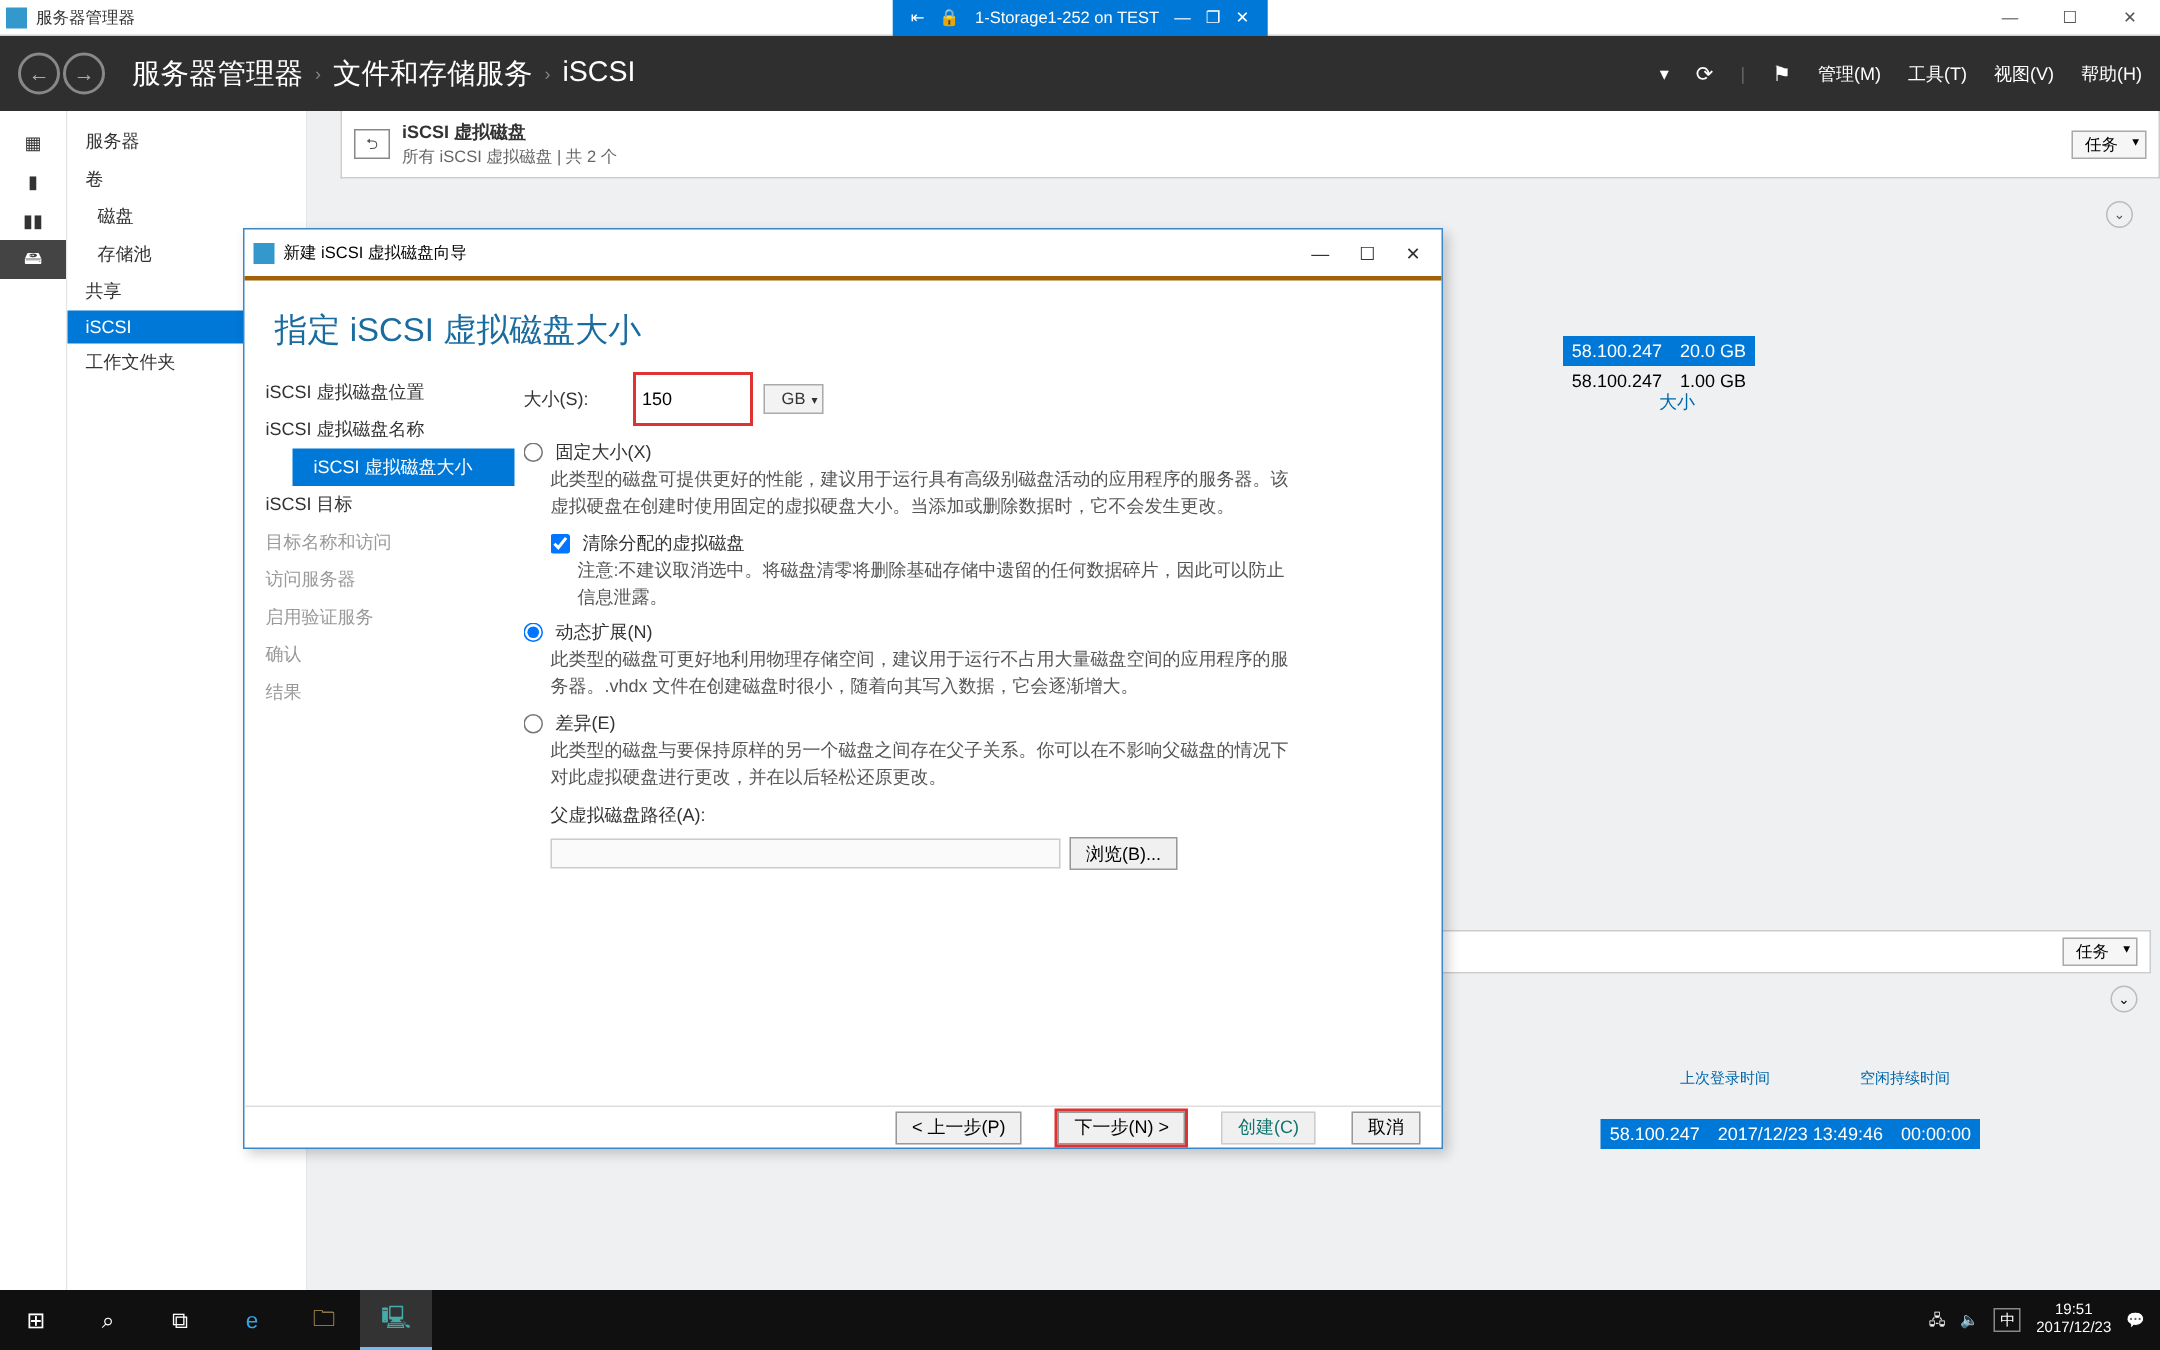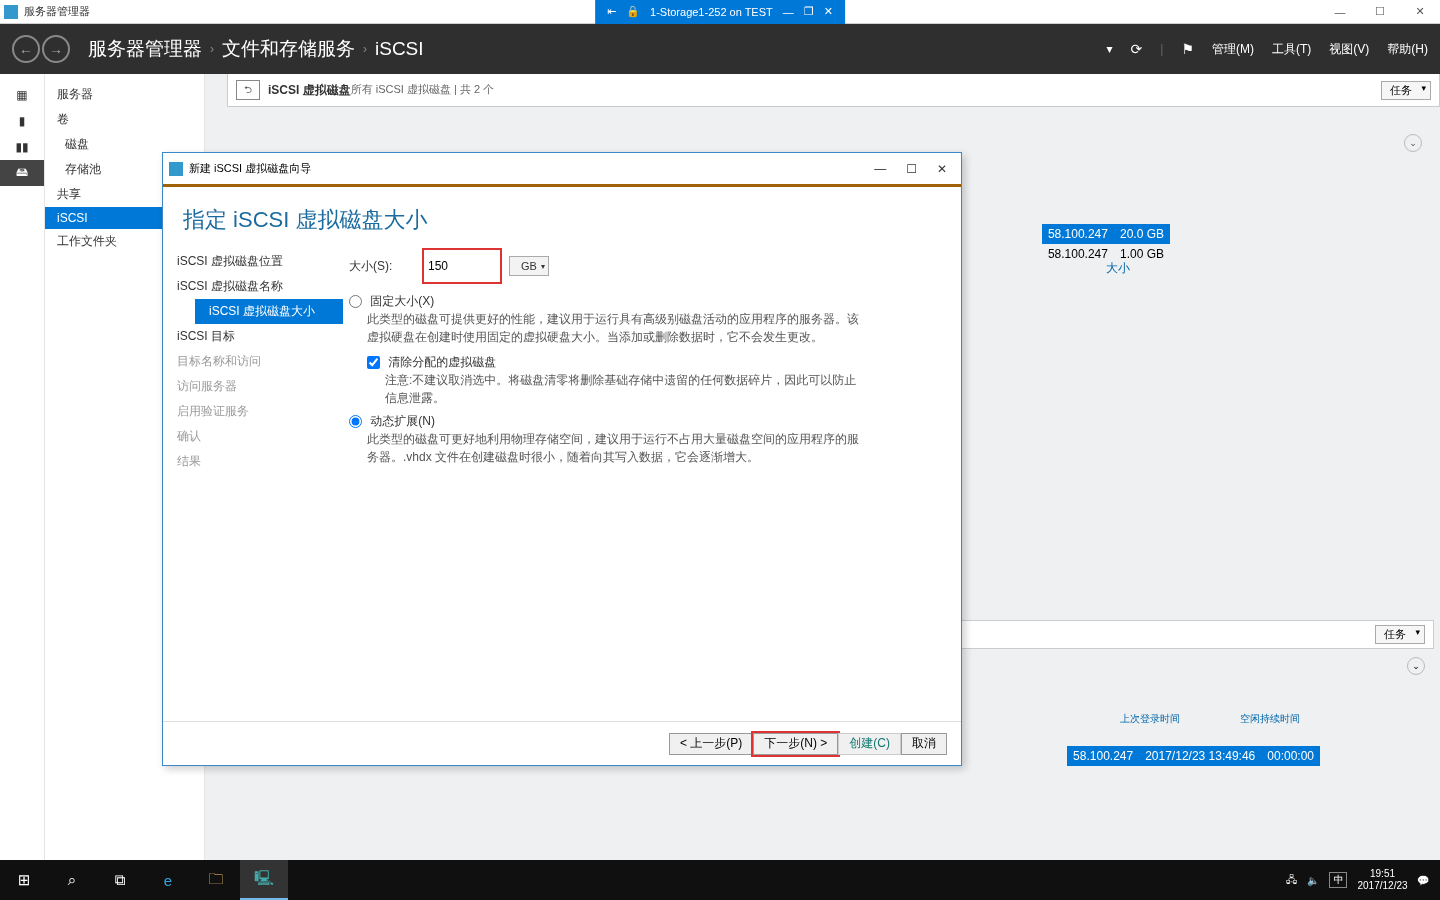--- a/index.html
+++ b/index.html
@@ -31,21 +31,21 @@
 .icon-rail .railitem.sel { background: #444; color: #fff; }
 .nav-panel { width: 160px; background: #fff; border-right: 1px solid #e5e5e5; padding-top: 8px; }
 .nav-panel .navitem { padding: 4px 12px 4px 20px; font-size: 12px; color: #333; cursor: default; }
 .nav-panel .navitem.top { padding-left: 12px; }
 .nav-panel .navitem.sel { background: #0078d7; color: #fff; }
 .content { flex: 1; background: #eef0f2; padding: 0; position: relative; overflow: hidden; }
 
 
 .content-head { background: #fff; margin: 0 0 0 22px; border: 1px solid #ccc; border-top: none; padding: 6px 8px; display: flex; align-items: center; }
 .content-head .disk-ic { width: 24px; height: 20px; border: 1px solid #888; margin-right: 8px; display:flex; align-items:center; justify-content:center; font-size:10px; color:#555;}
-.content-head .ct { display: flex; flex-direction: row; }
+.content-head .ct { display: flex; flex-direction: column; }
 .content-head .ct .t1 { font-size: 12px; color: #333; font-weight: bold;}
 .content-head .ct .t2 { font-size: 11px; color: #666; }
 .tasks-drop { margin-left: auto; border: 1px solid #aaa; padding: 1px 18px 1px 8px; font-size: 11px; position: relative; background: #f6f6f6; }
 .tasks-drop::after { content: "▾"; position: absolute; right: 4px; top: 1px; font-size: 9px; }
 
 
 .bg-col { position: absolute; top: 186px; font-size: 12px; color: #0066aa; }
 .bg-rows { position: absolute; font-size: 12px; }
 .bg-rows .r { display: flex; gap: 12px; padding: 3px 6px; }
 .bg-rows .r.sel { background: #0078d7; color: #fff; }
@@ -73,21 +73,21 @@
 .unit-sel { width: 40px; height: 20px; border: 1px solid #aaa; background: #f3f3f3; font-size: 11px; text-align: center; position: relative; display:flex; align-items:center; justify-content:center;}
 .unit-sel::after { content: "▾"; position: absolute; right: 3px; font-size: 8px; }
 .opt { margin-bottom: 6px; }
 .opt input[type=radio], .opt input[type=checkbox] { margin-right: 5px; vertical-align: middle; }
 .opt .desc { margin-left: 18px; color: #555; line-height: 1.5; margin-bottom: 8px; max-width: 500px;}
 .opt .sub { margin-left: 18px; margin-top: 2px;}
 .opt .sub .desc2 { margin-left: 18px; color: #555; line-height: 1.5; max-width: 480px;}
 .path-row { margin-left: 18px; display: flex; align-items: center; gap: 6px; margin-top: 6px;}
 .path-input { width: 340px; height: 20px; border: 1px solid #ccc; background: #fafafa; }
 .browse-btn, .wbtn { height: 22px; padding: 0 10px; border: 1px solid #999; background: #f0f0f0; font-size: 12px; display:inline-flex; align-items:center;}
-.wizard-footer { height: 44px; border-top: 1px solid #ddd; display: flex; align-items: center; justify-content: flex-end; gap: 0; padding: 12px 14px; }
+.wizard-footer { height: 28px; border-top: 1px solid #ddd; display: flex; align-items: center; justify-content: flex-end; gap: 24px; padding: 12px 14px; }
 .wbtn.hl { outline: 2px solid #d33; outline-offset: 0; }
 .wbtn.dis { color: #0f766e; border-color: #ccc; }
 
 
 .taskbar { position: absolute; bottom: 0; left: 0; right: 0; height: 40px; background: #101010; display: flex; align-items: center; color: #fff; }
 .taskbar .tb-item { width: 48px; height: 40px; display: flex; align-items: center; justify-content: center; font-size: 15px; }
 .taskbar .tb-item.active { background: #333; border-bottom: 2px solid #76b9ed; }
 .taskbar .tray { margin-left: auto; display: flex; align-items: center; gap: 10px; padding-right: 10px; font-size: 10px; }
 .taskbar .clock { text-align: center; line-height: 1.2; }
 
@@ -231,20 +231,29 @@
           <label><input type="checkbox" checked="" style=""> <span>清除分配的虚拟磁盘</span></label>
           <div class="desc2">注意:不建议取消选中。将磁盘清零将删除基础存储中遗留的任何数据碎片，因此可以防止信息泄露。</div>
         </div>
       </div>
 
       <div class="opt">
         <label><input type="radio" name="dtype" checked="" style=""> <span>动态扩展(N)</span></label>
         <div class="desc">此类型的磁盘可更好地利用物理存储空间，建议用于运行不占用大量磁盘空间的应用程序的服务器。.vhdx 文件在创建磁盘时很小，随着向其写入数据，它会逐渐增大。</div>
       </div>
 
+      <div class="opt">
+        <label><input type="radio" name="dtype" style=""> <span>差异(E)</span></label>
+        <div class="desc">此类型的磁盘与要保持原样的另一个磁盘之间存在父子关系。你可以在不影响父磁盘的情况下对此虚拟硬盘进行更改，并在以后轻松还原更改。</div>
+        <div style="margin-left:18px; margin-top:4px;">父虚拟磁盘路径(A):</div>
+        <div class="path-row">
+          <input class="path-input" disabled="" style="">
+          <button class="browse-btn">浏览(B)...</button>
+        </div>
+      </div>
     </div>
   </div>
   <div class="wizard-footer">
     <button class="wbtn">&lt; 上一步(P)</button>
     <button class="wbtn hl">下一步(N) &gt;</button>
     <button class="wbtn dis">创建(C)</button>
     <button class="wbtn">取消</button>
   </div>
 </div>
 

